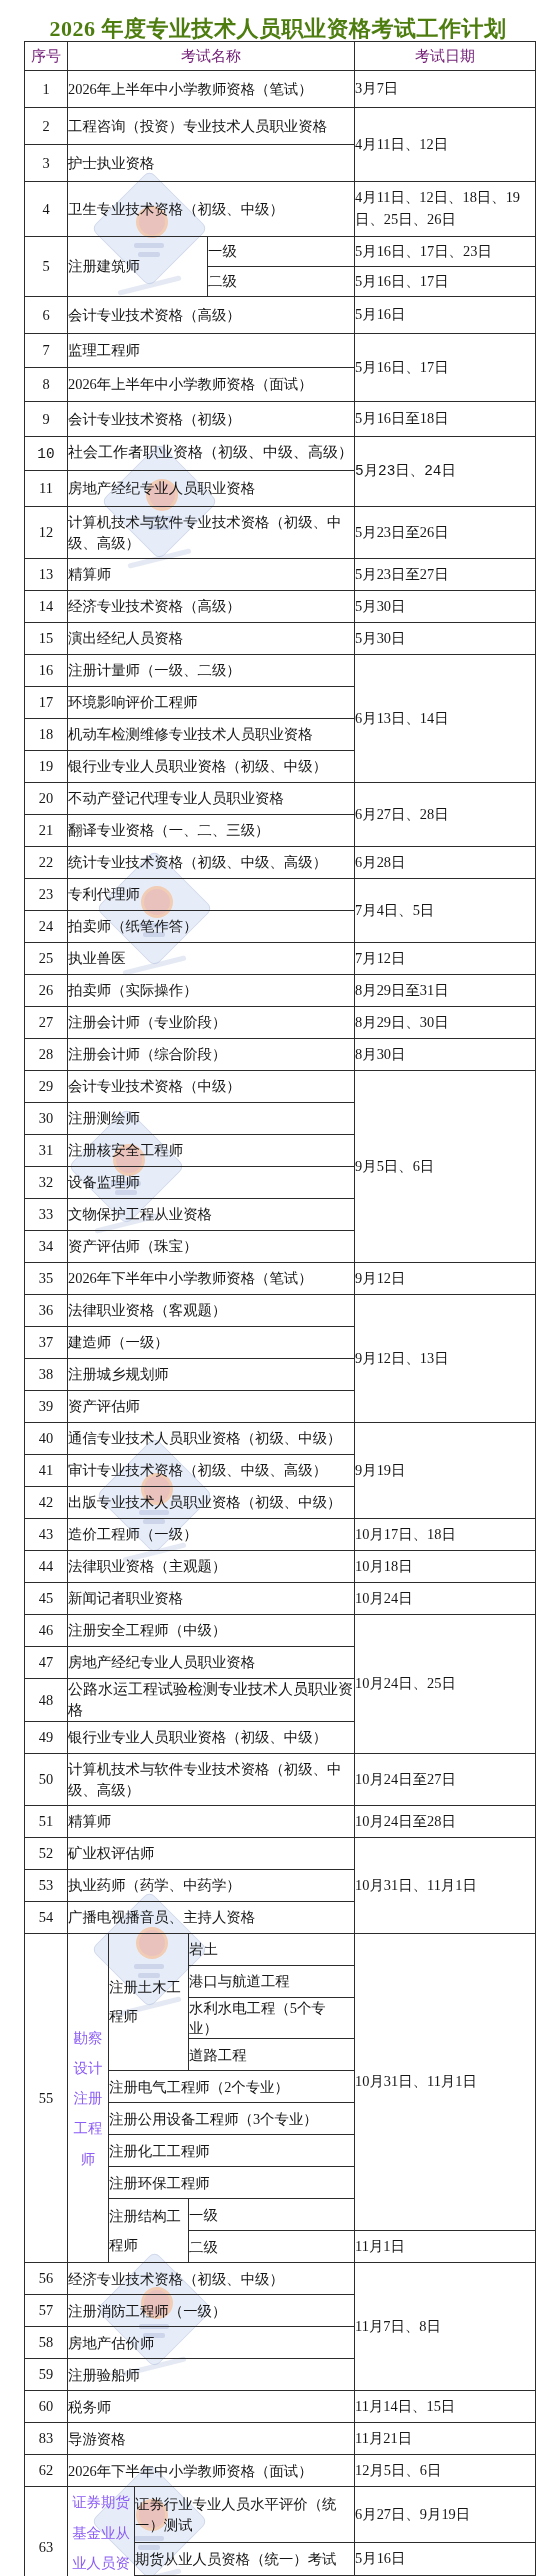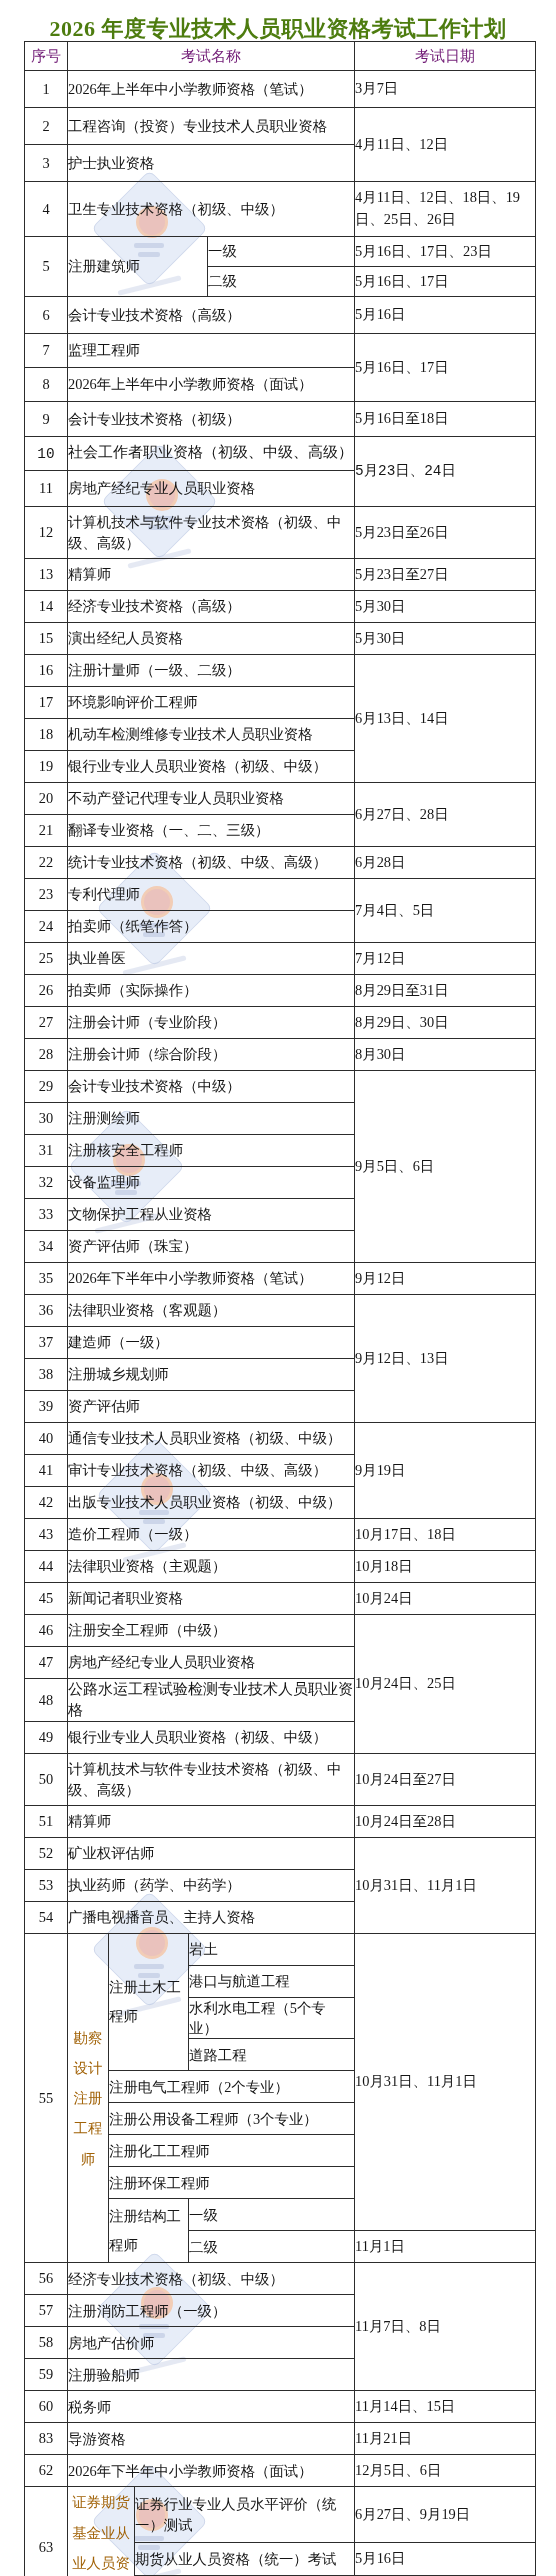--- a/index.html
+++ b/index.html
@@ -32,21 +32,21 @@
   .c-name,.c-wide,.c-sub{
     text-align:left;font-size:14.4px;line-height:1.4;color:#151515;
     padding-left:8.2px;padding-right:3.1px;
   }
   .c-name.sm{font-size:15px;}
   .c-date{
     text-align:left;font-size:14.4px;line-height:1.5;color:#151515;
     padding-left:7.7px;padding-right:4.1px;
   }
   .c-glabel{
-    text-align:center;font-size:14.4px;line-height:2.1;color:#a16207;
+    text-align:center;font-size:14.4px;line-height:2.1;color:#8b5cf6;
     padding:0;
   }
   .c-gsub{
     text-align:left;font-size:14.4px;line-height:2.0;color:#151515;
     padding-left:7.2px;
   }
   tr.thick td{border-top:1px solid #1c1c1c;}
   
   .wm{position:absolute;width:118px;height:144px;opacity:.40;pointer-events:none;z-index:0;}
   .wm-d{

